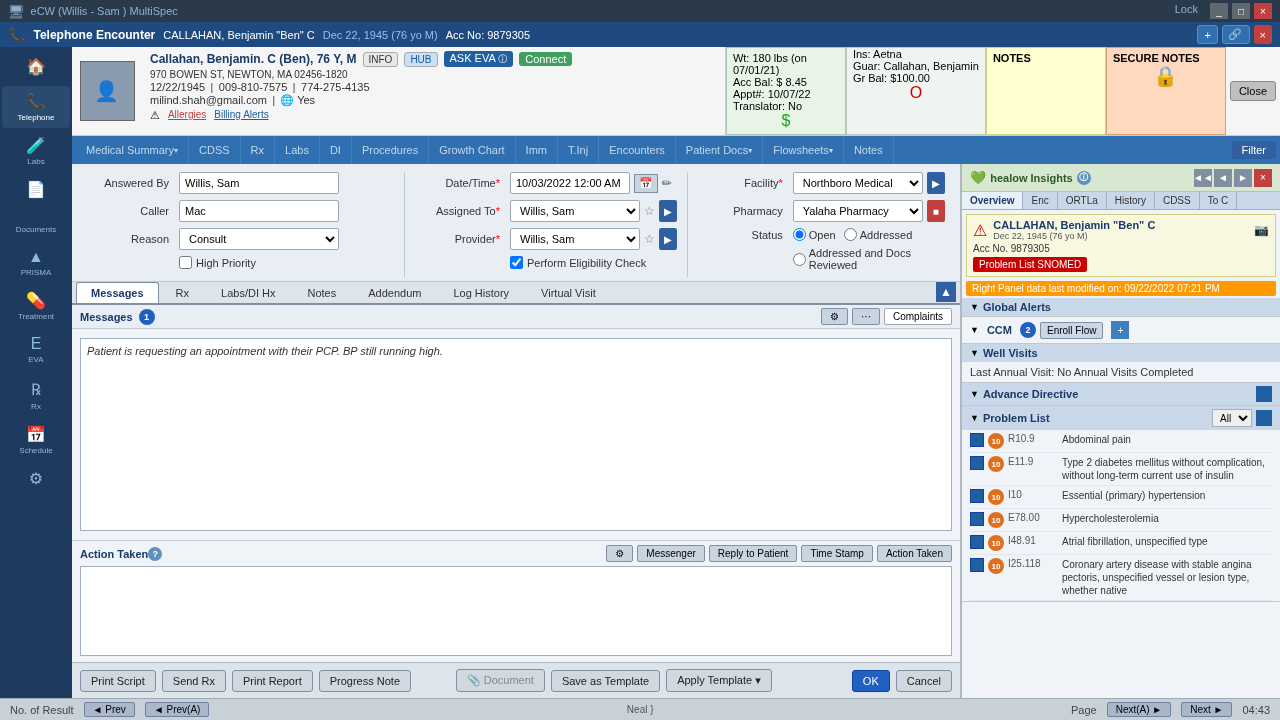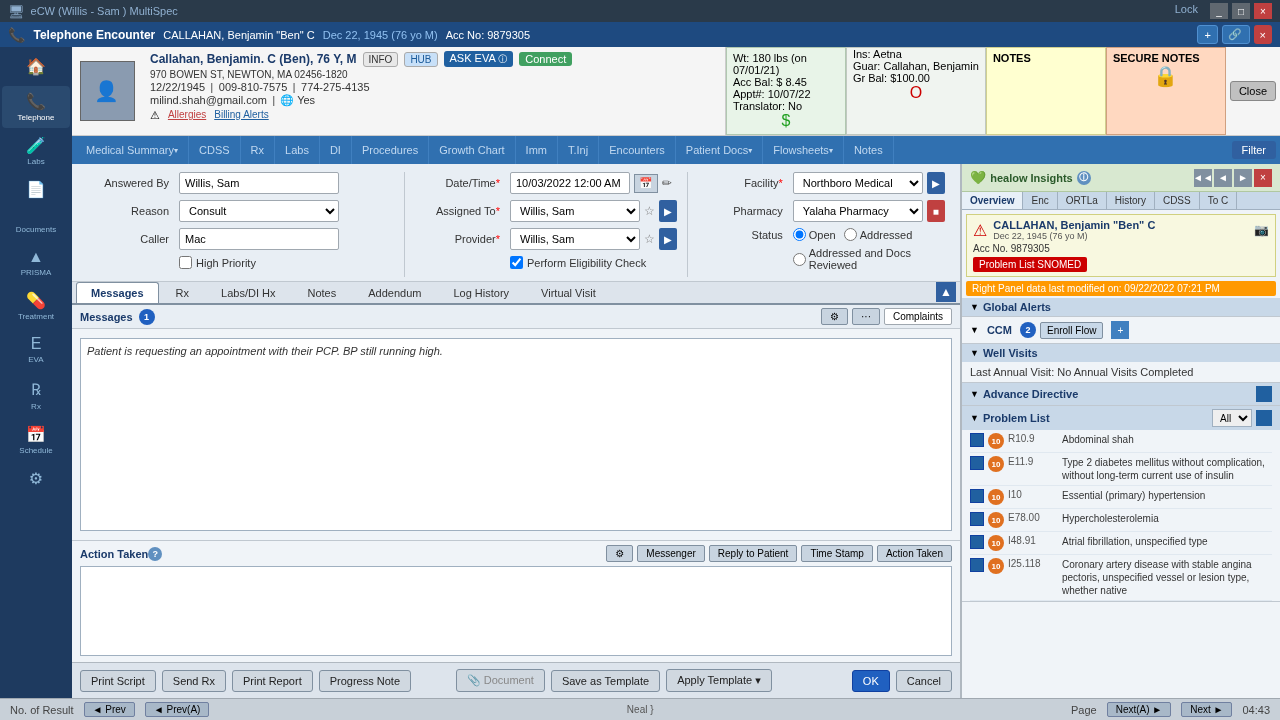--- a/index.html
+++ b/index.html
@@ -806,31 +806,31 @@
         <div class="main-panel">
 
           <div class="form-area">
             <div class="form-columns">
               <div class="form-col-left">
                 <div class="form-row">
                   <span class="form-label">Answered By</span>
                   <input class="form-input form-input-wide" type="text" value="Willis, Sam" style="">
                 </div>
                 <div class="form-row">
+                  <span class="form-label">Caller</span>
+                  <input class="form-input form-input-wide" type="text" value="Mac" style="">
+                </div>
+                <div class="form-row">
                   <span class="form-label">Reason</span>
                   <select class="form-select" style="width:160px;">
                     <option>Consult</option>
                     <option>Prescription Refill</option>
                     <option>Test Results</option>
                     <option>Other</option>
                   </select>
-                </div>
-                <div class="form-row">
-                  <span class="form-label">Caller</span>
-                  <input class="form-input form-input-wide" type="text" value="Mac" style="">
                 </div>
                 <div class="form-row">
                   <span class="form-label"></span>
                   <label class="checkbox-label">
                     <input type="checkbox" style="">
                     <span>High Priority</span>
                   </label>
                 </div>
               </div>
 
@@ -1059,21 +1059,21 @@
                   </select>
                   <div style="width:16px;height:16px;background:#2060a0;"></div>
                 </div>
               </div>
               <div class="rp-section-content" style="padding:0 8px;">
 
                 <div class="problem-row">
                   <div class="blue-square-check"></div>
                   <div class="prob-icon">10</div>
                   <div class="prob-code">R10.9</div>
-                  <div class="prob-desc">Abdominal shah</div>
+                  <div class="prob-desc">Abdominal pain</div>
                 </div>
                 <div class="problem-row">
                   <div class="blue-square-check"></div>
                   <div class="prob-icon">10</div>
                   <div class="prob-code">E11.9</div>
                   <div class="prob-desc">Type 2 diabetes mellitus without complication, without long-term current use of insulin</div>
                 </div>
                 <div class="problem-row">
                   <div class="blue-square-check"></div>
                   <div class="prob-icon">10</div>

